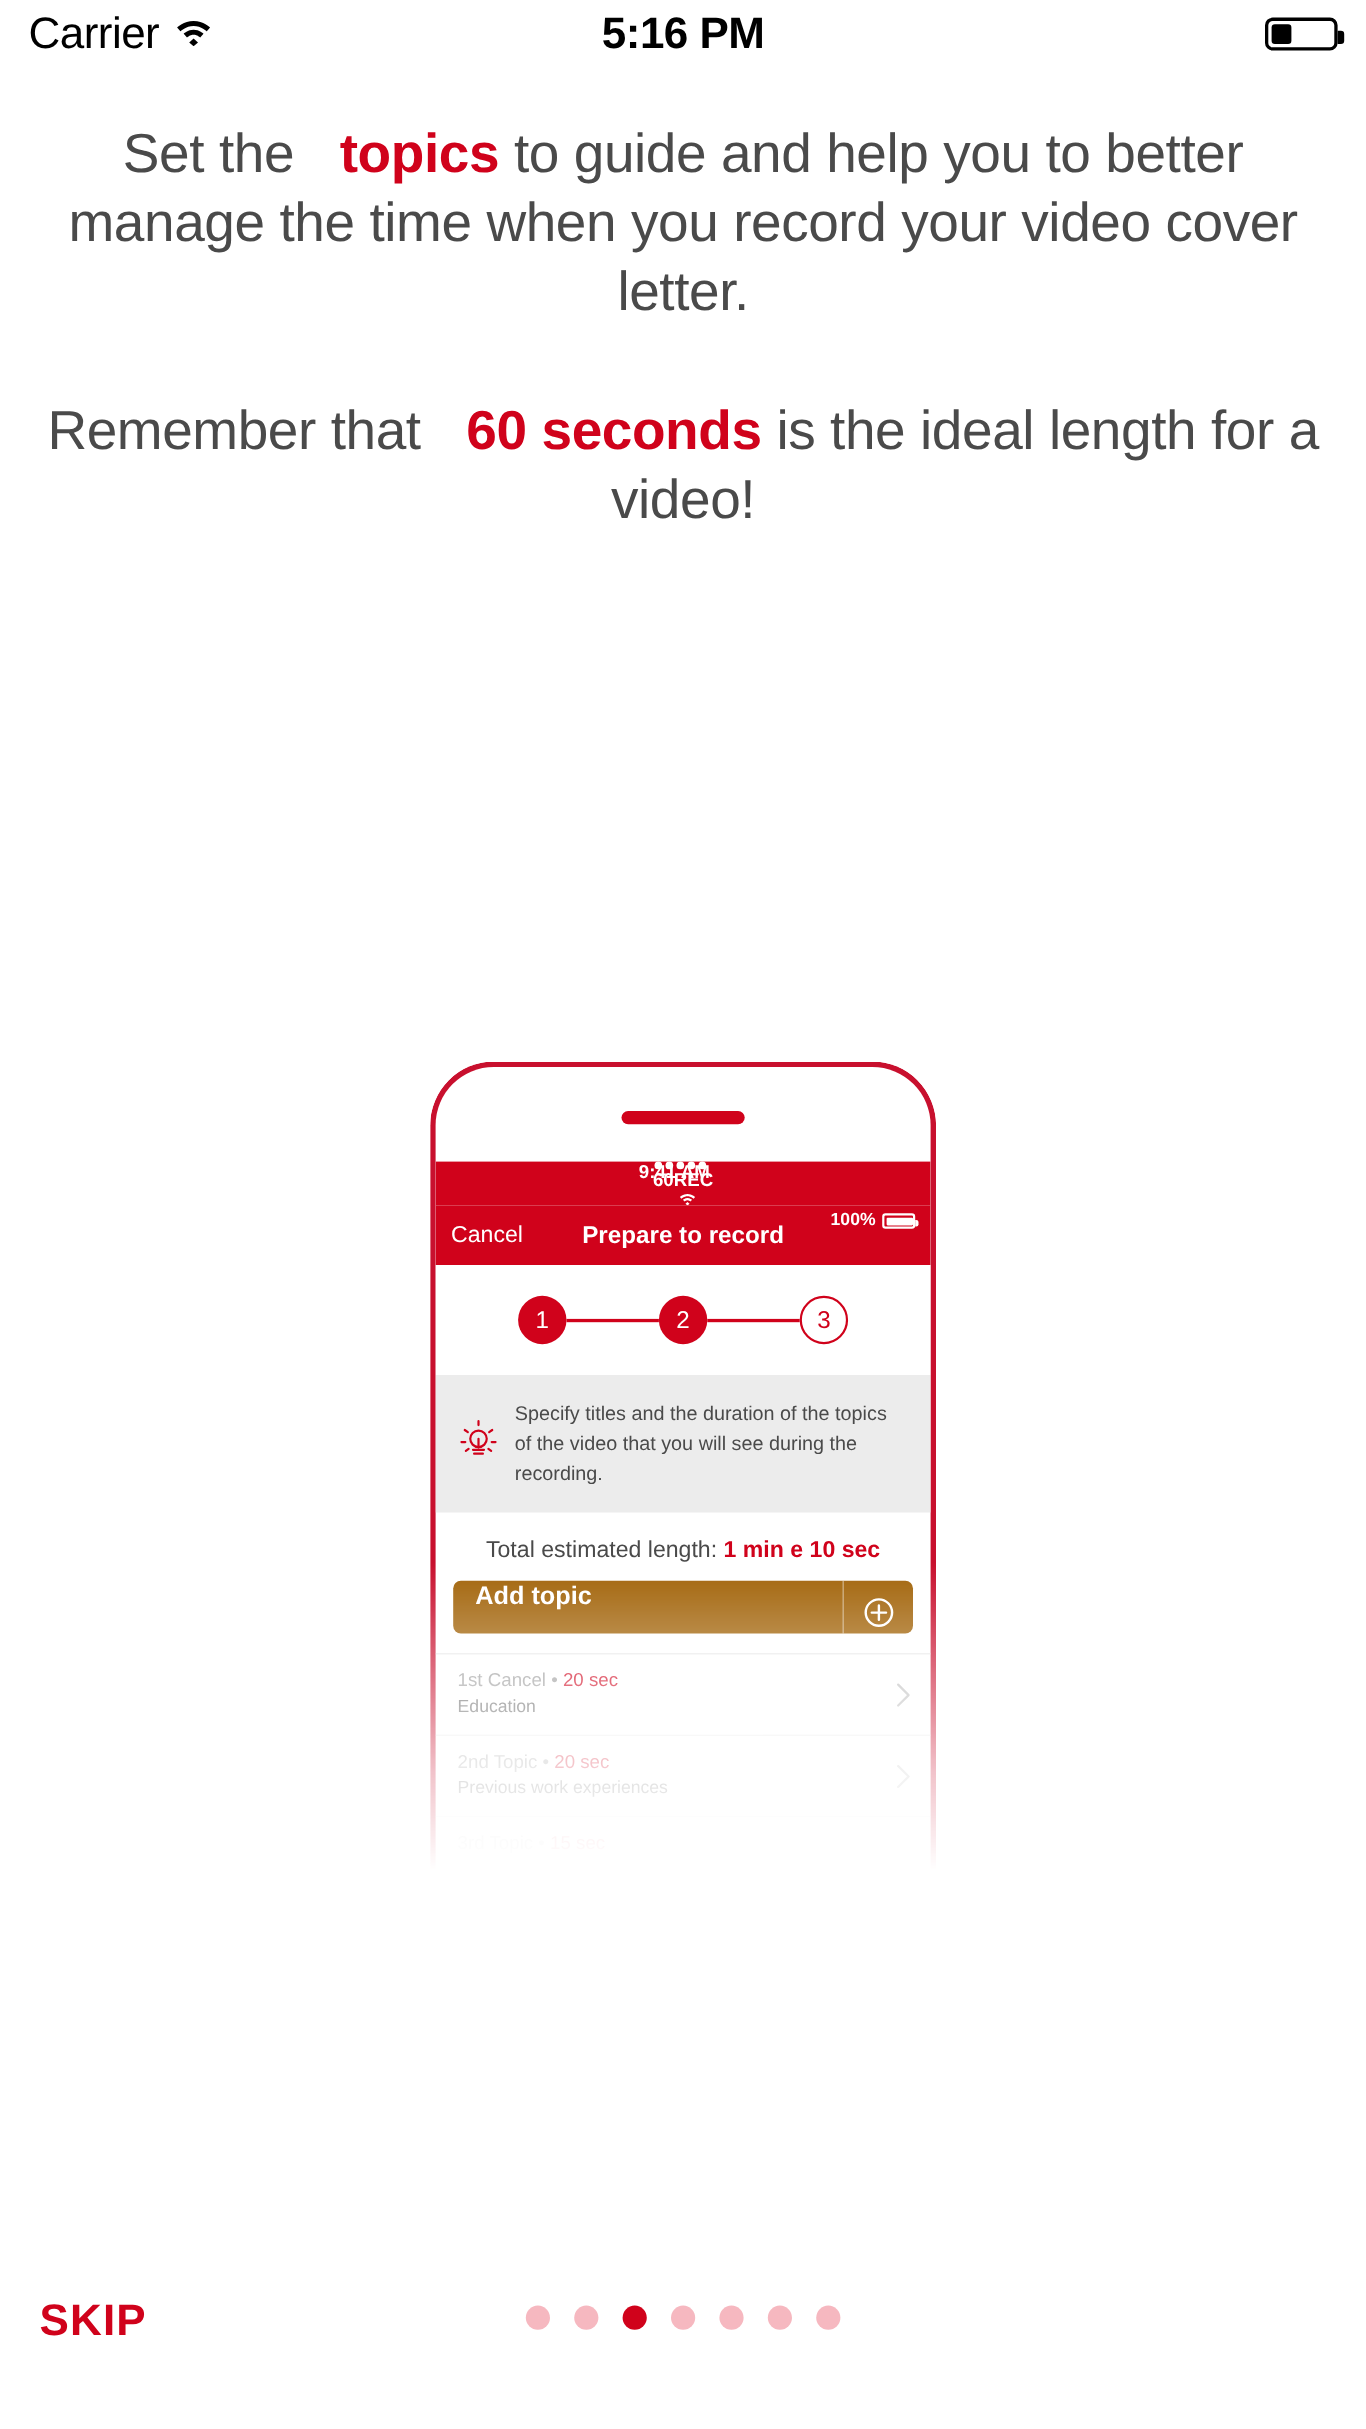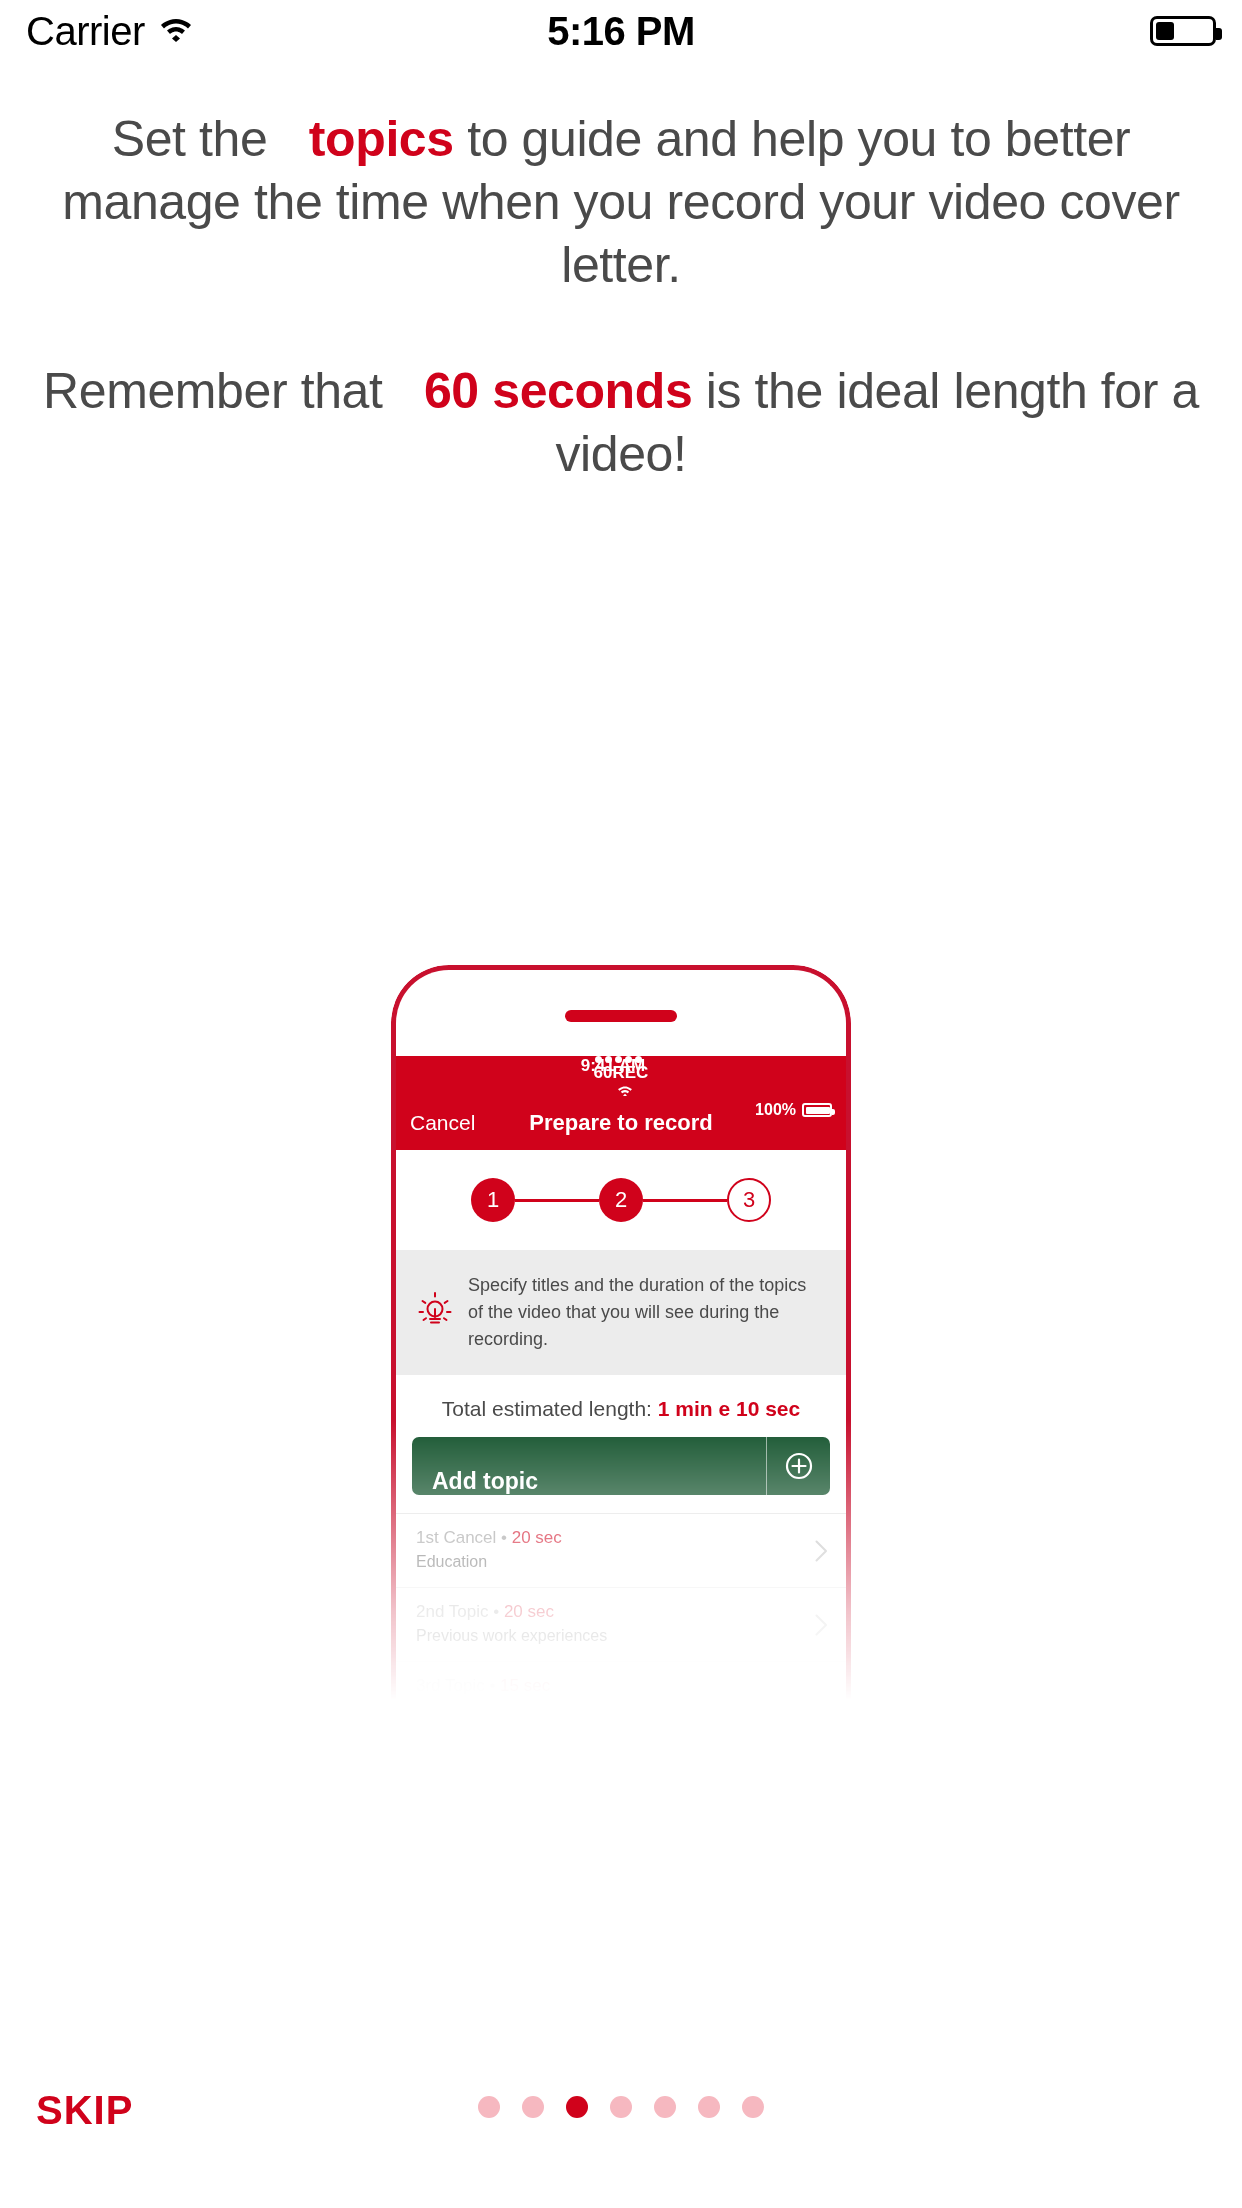--- a/index.html
+++ b/index.html
@@ -114,22 +114,22 @@
   
   .total{
     text-align:center; font-size:21px; padding:22px 0 16px;
     color:#4a4a4a;
   }
   .total .val{ color:#D0021B; font-weight:bold; }
 
   
   .add-row{ padding:0 16px 18px; }
   .add-btn{
-    display:flex; align-items:flex-end; background:#14532d; border-radius:7px;
-    height:58px; overflow:hidden;
+    display:flex; align-items:flex-start; background:#a16207; border-radius:7px;
+    height:48px; overflow:hidden;
   }
   .add-label{ flex:1; color:#fff; font-size:23px; font-weight:bold;
               padding-left:20px; }
   .add-plus{
     width:64px; height:58px; display:flex; align-items:center;
     justify-content:center; border-left:1.5px solid rgba(255,255,255,.55);
   }
   .plus-icon{ width:30px; height:30px; }
 
   

